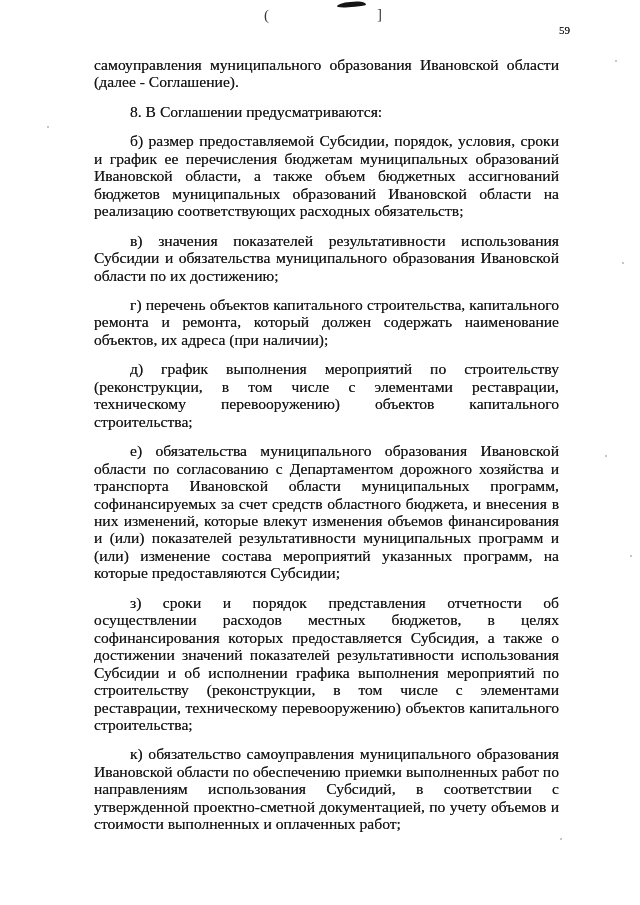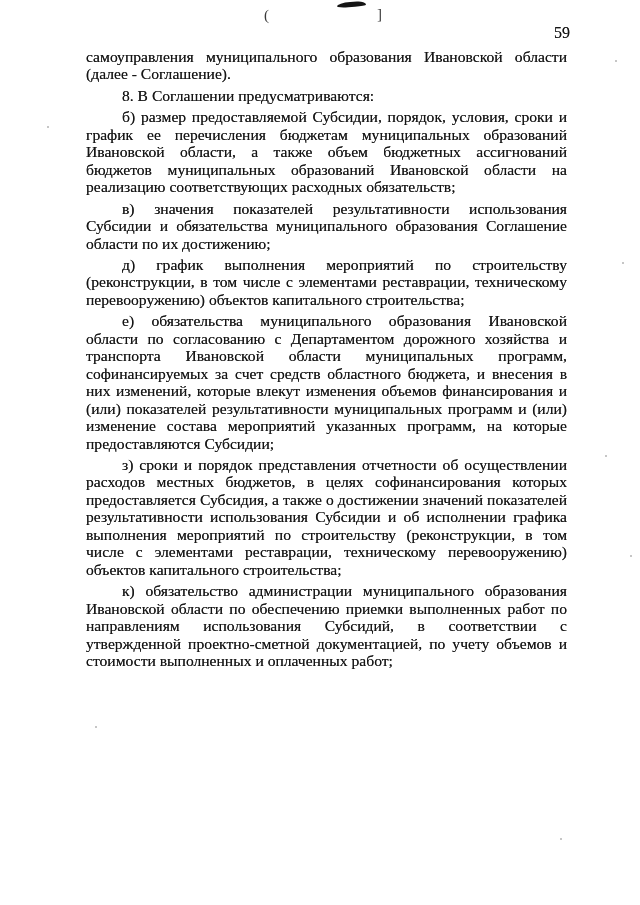--- a/index.html
+++ b/index.html
@@ -16,35 +16,35 @@
     color: #161616;
   }
   .page {
     position: absolute;
     inset: 0;
   }
   .page-number {
     position: absolute;
     top: 24px;
     right: 70px;
-    font-size: 16px;
+    font-size: 11px;
     text-shadow: 0 0 0.6px rgba(20,20,20,0.75);
   }
   .text-block {
     position: absolute;
     left: 82px;
     top: 44px;
     width: 489px;
     font-size: 15.6px;
     line-height: 17.45px;
     text-align: justify;
     text-shadow: 0 0 0.6px rgba(20,20,20,0.75);
   }
   .text-block p {
-    margin: 4px;
+    margin: 12px;
     padding: 0;
     text-indent: 36px;
   }
   .text-block p.continuation {
     text-indent: 0;
   }
   
   .artifact-dash {
     position: absolute;
     left: 337px;
@@ -87,20 +87,21 @@
   <div class="speck" style="left:630px; top:555px;"></div>
   <div class="speck" style="left:95px; top:726px;"></div>
   <div class="speck" style="left:560px; top:838px;"></div>
 
   <div class="page-number">59</div>
 
   <div class="text-block">
     <p class="continuation">самоуправления муниципального образования Ивановской области (далее - Соглашение).</p>
     <p>8. В Соглашении предусматриваются:</p>
     <p>б) размер предоставляемой Субсидии, порядок, условия, сроки и график ее перечисления бюджетам муниципальных образований Ивановской области, а также объем бюджетных ассигнований бюджетов муниципальных образований Ивановской области на реализацию соответствующих расходных обязательств;</p>
-    <p>в) значения показателей результативности использования Субсидии и обязательства муниципального образования Соглашение области по их достижению;</p>
+    <p>в) значения показателей результативности использования Субсидии и обязательства муниципального образования Ивановской области по их достижению;</p>
+    <p>г) перечень объектов капитального строительства, капитального ремонта и ремонта, который должен содержать наименование объектов, их адреса (при наличии);</p>
     <p>д) график выполнения мероприятий по строительству (реконструкции, в том числе с элементами реставрации, техническому перевооружению) объектов капитального строительства;</p>
     <p>е) обязательства муниципального образования Ивановской области по согласованию с Департаментом дорожного хозяйства и транспорта Ивановской области муниципальных программ, софинансируемых за счет средств областного бюджета, и внесения в них изменений, которые влекут изменения объемов финансирования и (или) показателей результативности муниципальных программ и (или) изменение состава мероприятий указанных программ, на которые предоставляются Субсидии;</p>
     <p>з) сроки и порядок представления отчетности об осуществлении расходов местных бюджетов, в целях софинансирования которых предоставляется Субсидия, а также о достижении значений показателей результативности использования Субсидии и об исполнении графика выполнения мероприятий по строительству (реконструкции, в том числе с элементами реставрации, техническому перевооружению) объектов капитального строительства;</p>
-    <p>к) обязательство администрации муниципального образования Ивановской области по обеспечению приемки выполненных работ по направлениям использования Субсидий, в соответствии с утвержденной проектно-сметной документацией, по учету объемов и стоимости выполненных и оплаченных работ;</p>
+    <p>к) обязательство самоуправления муниципального образования Ивановской области по обеспечению приемки выполненных работ по направлениям использования Субсидий, в соответствии с утвержденной проектно-сметной документацией, по учету объемов и стоимости выполненных и оплаченных работ;</p>
   </div>
 
 </div>
 
 </body></html>

